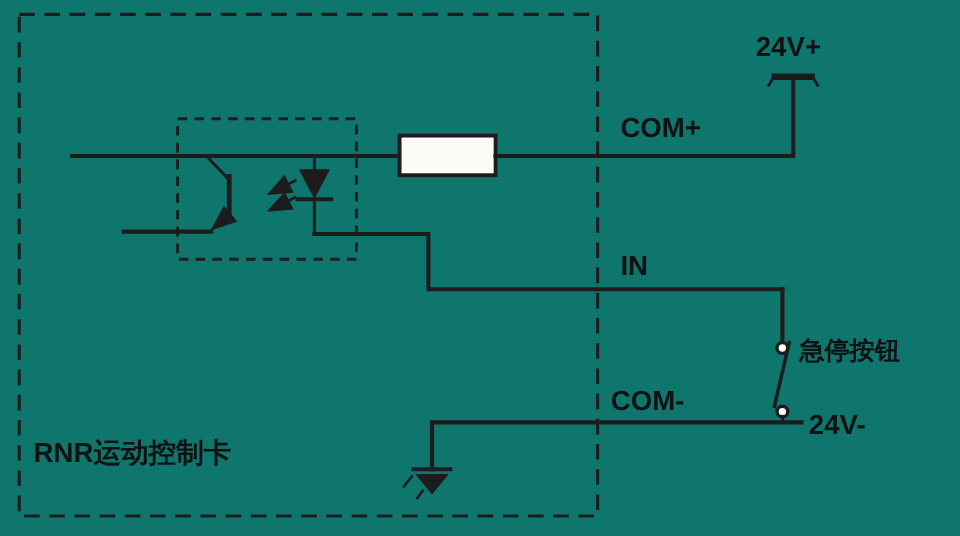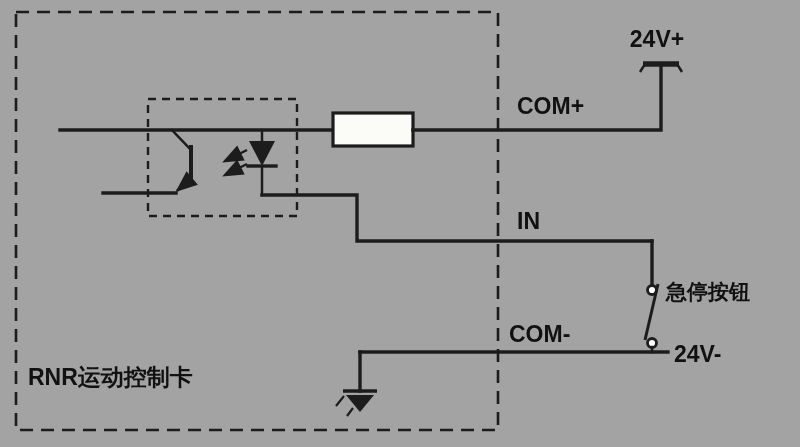--- a/index.html
+++ b/index.html
@@ -1,17 +1,17 @@
 <!DOCTYPE html>
 <html><head>
 <meta charset="utf-8">
 <style>
   html,body{margin:0;padding:0;}
   body{font-family:"Liberation Sans", sans-serif;background:#ffffff;}
-  .stage{position:relative;width:800px;height:447px;background:#a3a3a3;overflow:hidden;}
+  .stage{position:relative;width:800px;height:447px;background:#0f766e;overflow:hidden;}
   svg{display:block;}
   .wire{stroke:#1c1c1c;stroke-width:3.4;fill:none;stroke-linecap:square;}
   .wire-thin{stroke:#1c1c1c;stroke-width:2.5;fill:none;stroke-linecap:square;}
   .dashed-outer{stroke:#1c1c1c;stroke-width:2.6;fill:none;stroke-dasharray:13 8;}
   .dashed-inner{stroke:#1c1c1c;stroke-width:2.4;fill:none;stroke-dasharray:8 6;}
   .solid{fill:#1c1c1c;stroke:none;}
   .contact{fill:#fbfbf8;stroke:#1c1c1c;stroke-width:2.8;}
   .component-body{fill:#fbfbf8;stroke:#1c1c1c;stroke-width:3.2;}
   .lbl{fill:#111111;font-weight:bold;font-family:"Liberation Sans", sans-serif;}
 </style>

